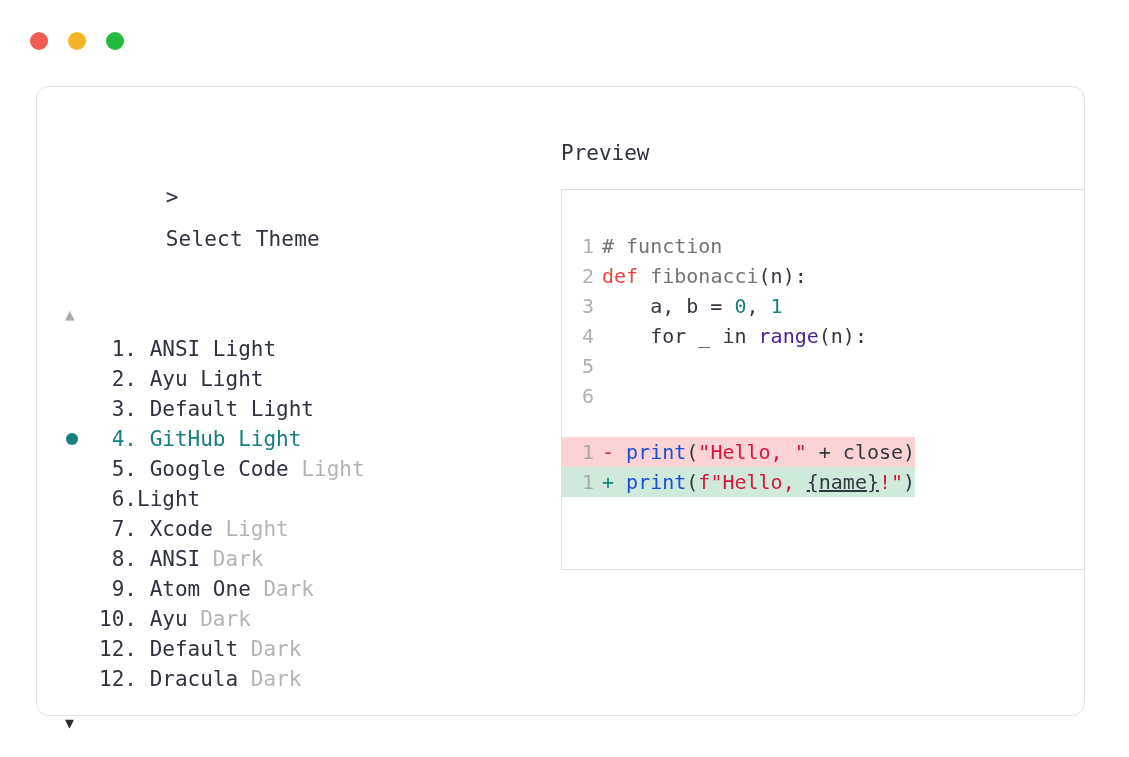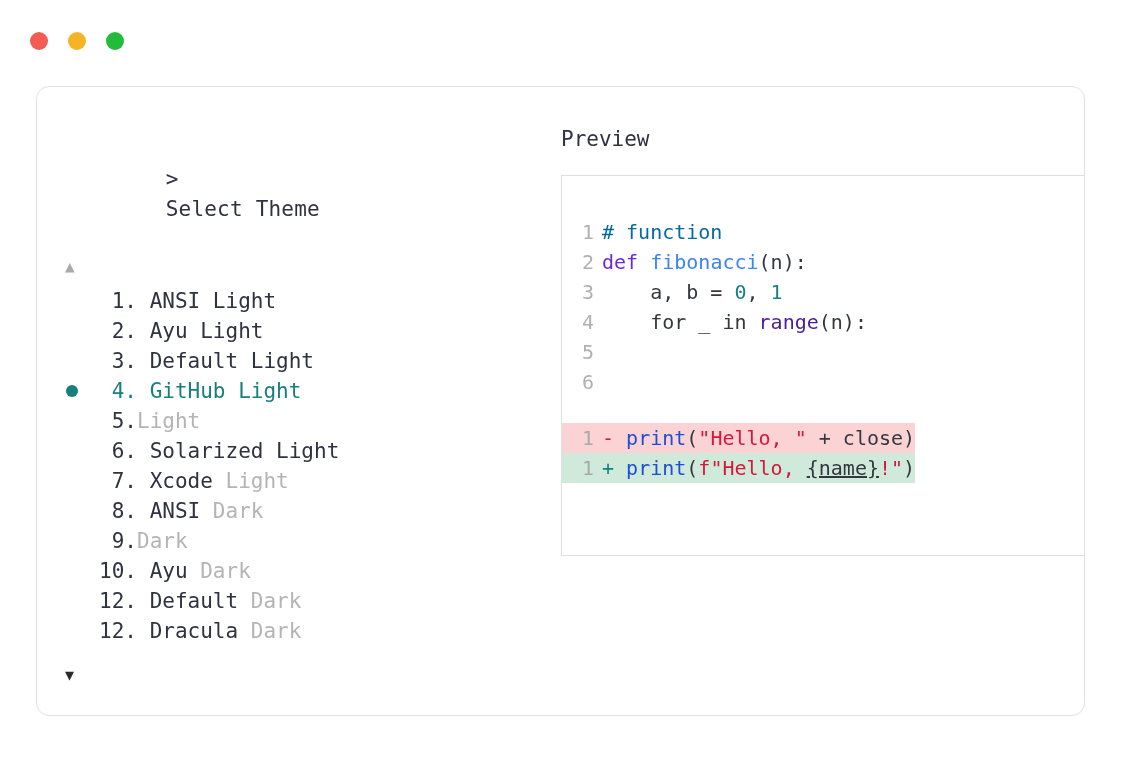--- a/index.html
+++ b/index.html
@@ -57,28 +57,28 @@
 
   .left-col {
     position: absolute;
     left: 26px;
     top: 47px;
     width: 470px;
   }
   .right-col {
     position: absolute;
     left: 500px;
-    top: 37px;
+    top: 51px;
     width: 530px;
     padding-left: 24px;
   }
 
   .header-line {
     font-size: 21px;
-    line-height: 30px;
+    line-height: 42px;
     color: #2f3340;
     letter-spacing: 0.2px;
     white-space: pre;
   }
   .prompt-caret { color: #2f3340; }
 
   .scroll-arrow {
     font-size: 16px;
     line-height: 26px;
     height: 26px;
@@ -183,23 +183,23 @@
   .blank-line { height: 26px; }
 
   
   .diff-line .ln { color: #a9a9a9; }
   .diff-add { background: #cfeada; }
   .diff-del { background: #fbd3d5; }
   .diff-line { width: max-content; }
 
   
   .tok-plain   { color: #33373f; }
-  .tok-comment { color: #0369a1; }
-  .tok-def     { color: #6d28d9; }
-  .tok-fn      { color: #3b82f6; }
+  .tok-comment { color: #737373; }
+  .tok-def     { color: #ef4444; }
+  .tok-fn      { color: #737373; }
   .tok-num     { color: #18807e; }
   .tok-builtin { color: #4c1d95; }
   .tok-call    { color: #1d4ed8; }
   .tok-str     { color: #d6173a; }
   .tok-sign-del{ color: #c22434; }
   .tok-sign-add{ color: #18807e; }
   .tok-brace   { color: #33373f; text-decoration: underline; }
 </style>
 </head>
 <body>
@@ -219,25 +219,25 @@
         <span>Select Theme</span>
       </div>
 
       <div class="scroll-arrow up">▲</div>
 
       <ul class="theme-list" id="theme-list">
           <li class="theme-row"><span class="bullet-cell"></span><span class="row-num">1.</span><span class="row-name"> ANSI </span><span class="row-suffix suffix-strong">Light</span></li>
           <li class="theme-row"><span class="bullet-cell"></span><span class="row-num">2.</span><span class="row-name"> Ayu </span><span class="row-suffix suffix-strong">Light</span></li>
           <li class="theme-row"><span class="bullet-cell"></span><span class="row-num">3.</span><span class="row-name"> Default </span><span class="row-suffix suffix-strong">Light</span></li>
           <li class="theme-row selected"><span class="bullet-cell"><span class="bullet"></span></span><span class="row-num">4.</span><span class="row-name"> GitHub </span><span class="row-suffix suffix-strong">Light</span></li>
-          <li class="theme-row"><span class="bullet-cell"></span><span class="row-num">5.</span><span class="row-suffix suffix-muted">Light</span></li>
-          <li class="theme-row"><span class="bullet-cell"></span><span class="row-num">6.</span><span class="row-name"> Solarized </span><span class="row-suffix suffix-strong">Light</span></li>
+          <li class="theme-row"><span class="bullet-cell"></span><span class="row-num">5.</span><span class="row-name"> Google Code </span><span class="row-suffix suffix-muted">Light</span></li>
+          <li class="theme-row"><span class="bullet-cell"></span><span class="row-num">6.</span><span class="row-suffix suffix-strong">Light</span></li>
           <li class="theme-row"><span class="bullet-cell"></span><span class="row-num">7.</span><span class="row-name"> Xcode </span><span class="row-suffix suffix-muted">Light</span></li>
           <li class="theme-row"><span class="bullet-cell"></span><span class="row-num">8.</span><span class="row-name"> ANSI </span><span class="row-suffix suffix-muted">Dark</span></li>
-          <li class="theme-row"><span class="bullet-cell"></span><span class="row-num">9.</span><span class="row-suffix suffix-muted">Dark</span></li>
+          <li class="theme-row"><span class="bullet-cell"></span><span class="row-num">9.</span><span class="row-name"> Atom One </span><span class="row-suffix suffix-muted">Dark</span></li>
           <li class="theme-row"><span class="bullet-cell"></span><span class="row-num">10.</span><span class="row-name"> Ayu </span><span class="row-suffix suffix-muted">Dark</span></li>
           <li class="theme-row"><span class="bullet-cell"></span><span class="row-num">12.</span><span class="row-name"> Default </span><span class="row-suffix suffix-muted">Dark</span></li>
           <li class="theme-row"><span class="bullet-cell"></span><span class="row-num">12.</span><span class="row-name"> Dracula </span><span class="row-suffix suffix-muted">Dark</span></li>
         </ul>
 
       <div class="scroll-arrow down">▼</div>
     </div>
 
     <div class="right-col">
       <div class="preview-label">Preview</div>

